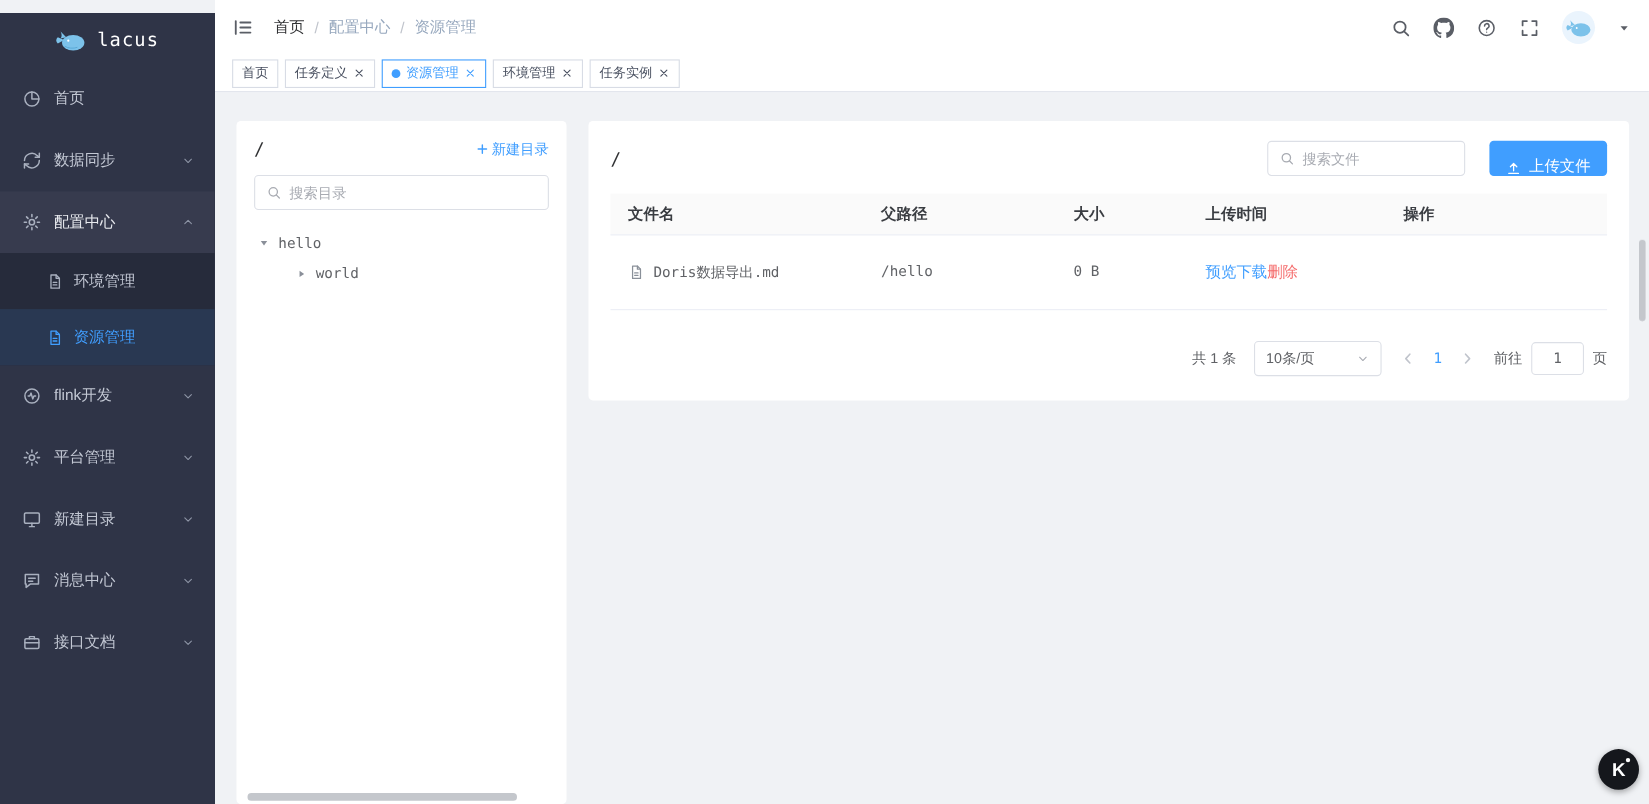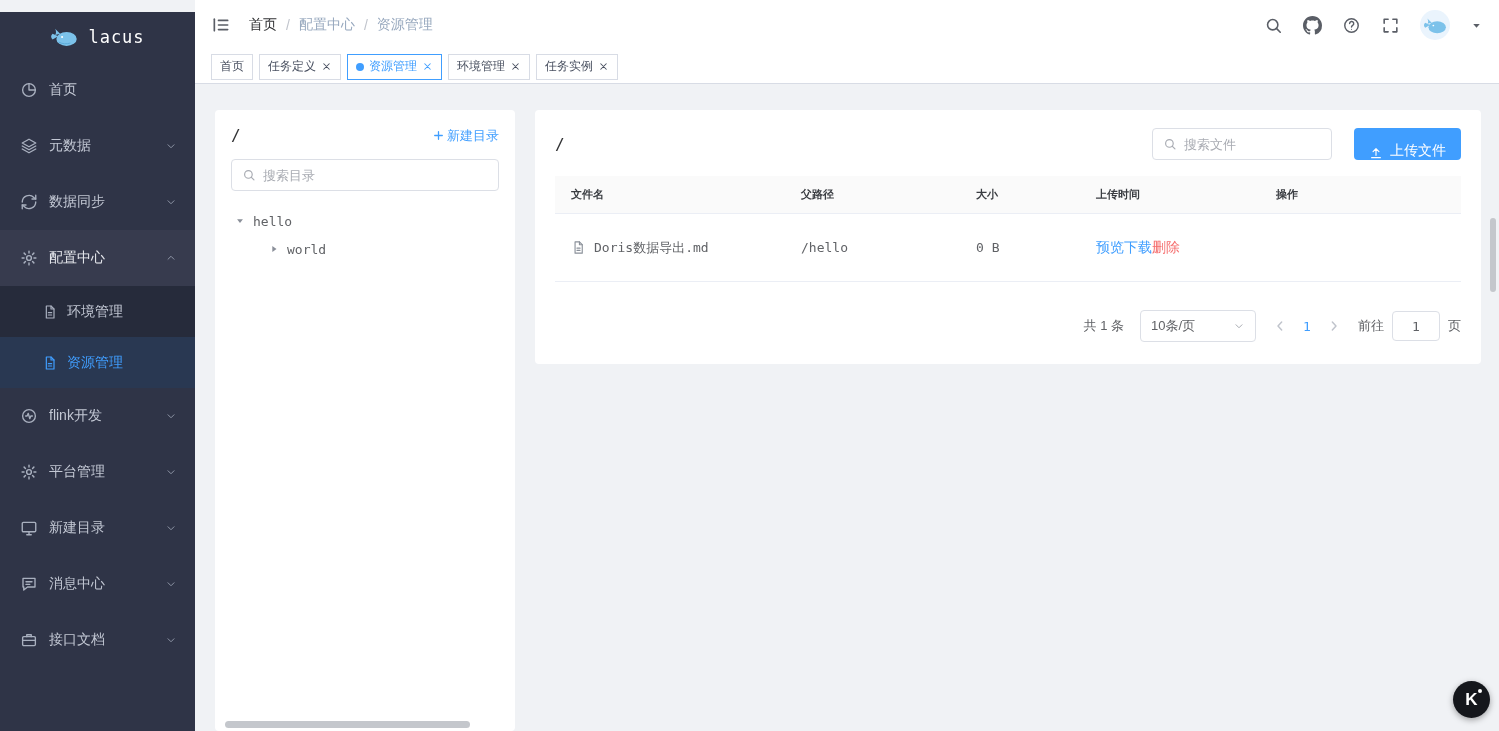--- a/index.html
+++ b/index.html
@@ -74,21 +74,21 @@
   .file-head{display:flex;align-items:center}
   .file-head-right{margin-left:auto;display:flex;align-items:center;gap:22px}
   .search-box.in-head{margin-top:0;width:180px}
   .upload-btn{height:32px;background:#409eff;color:#fff;border:none;border-radius:4px;
     display:flex;align-items:flex-end;gap:7px;padding:0 15px;font-size:14px;cursor:pointer;
     font-family:inherit}
   .upload-btn svg{width:14px;height:14px}
 
   .table{margin-top:16px;font-size:13px}
   .trow{display:grid;grid-template-columns:230px 175px 120px 180px 1fr;align-items:center}
-  .thead{background:#fafafa;height:38px;color:#3a3d42;font-weight:600;font-size:11px;
+  .thead{background:#fafafa;height:38px;color:#3a3d42;font-weight:600;font-size:14px;
     border-bottom:1px solid #ebeef5}
   .tcell{padding:0 16px}
   .tbody .trow{min-height:68px;border-bottom:1px solid #ebeef5;color:#606266}
   .name-cell{display:flex;align-items:center;gap:8px}
   .name-cell svg{width:15px;height:15px;color:#8a9099;flex:none}
   .time-cell{word-break:break-all;line-height:1.7;padding-right:18px}
   .actions-cell{display:flex;font-size:14px}
   .link-blue{color:#409eff;cursor:pointer}
   .link-red{color:#f56c6c;cursor:pointer}
 
@@ -129,31 +129,20 @@
 
   <nav>
     <div class="menu-item">
       <svg class="mi-icon" viewBox="0 0 24 24" fill="none" stroke="currentColor" stroke-width="1.8" stroke-linecap="round" stroke-linejoin="round">
           <circle cx="12" cy="12" r="8.5"></circle>
           <path d="M12 3.5V12h8.5"></path>
         </svg>
       <span>首页</span>
     </div>
 
-    <div class="menu-item">
-      <svg class="mi-icon" viewBox="0 0 24 24" fill="none" stroke="currentColor" stroke-width="1.8" stroke-linecap="round" stroke-linejoin="round">
-          <path d="M12 3 21 8 12 13 3 8z"></path>
-          <path d="M3 12l9 5 9-5"></path>
-          <path d="M3 16l9 5 9-5"></path>
-        </svg>
-      <span>元数据</span>
-      <svg class="chev" viewBox="0 0 24 24" fill="none" stroke="currentColor" stroke-width="2" stroke-linecap="round" stroke-linejoin="round">
-          <path d="M6 9.5l6 6 6-6"></path>
-        </svg>
-    </div>
 
     <div class="menu-item">
       <svg class="mi-icon" viewBox="0 0 24 24" fill="none" stroke="currentColor" stroke-width="1.8" stroke-linecap="round" stroke-linejoin="round">
           <path d="M21 3v5h-5"></path>
           <path d="M3 12a9 9 0 0 1 15.5-6L21 8"></path>
           <path d="M3 21v-5h5"></path>
           <path d="M21 12a9 9 0 0 1-15.5 6L3 16"></path>
         </svg>
       <span>数据同步</span>
       <svg class="chev" viewBox="0 0 24 24" fill="none" stroke="currentColor" stroke-width="2" stroke-linecap="round" stroke-linejoin="round">

